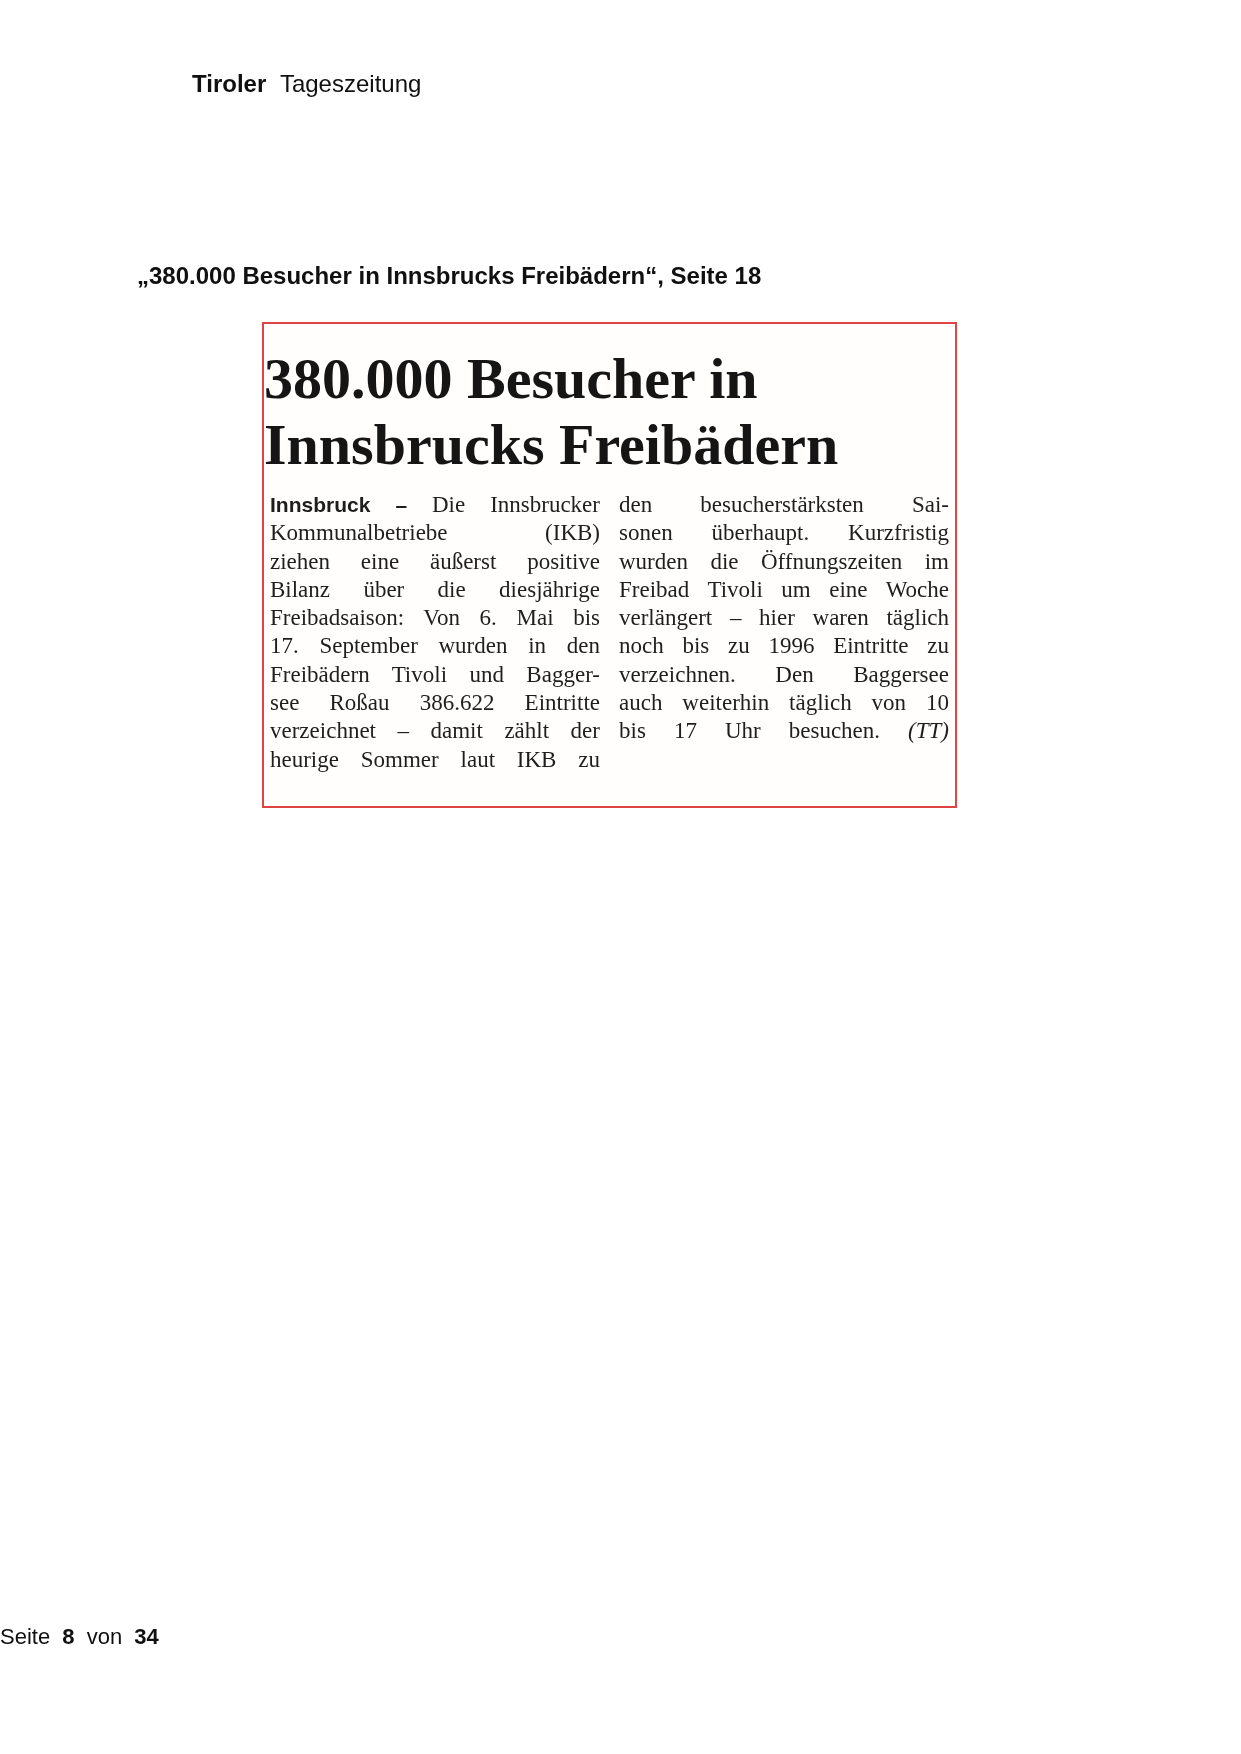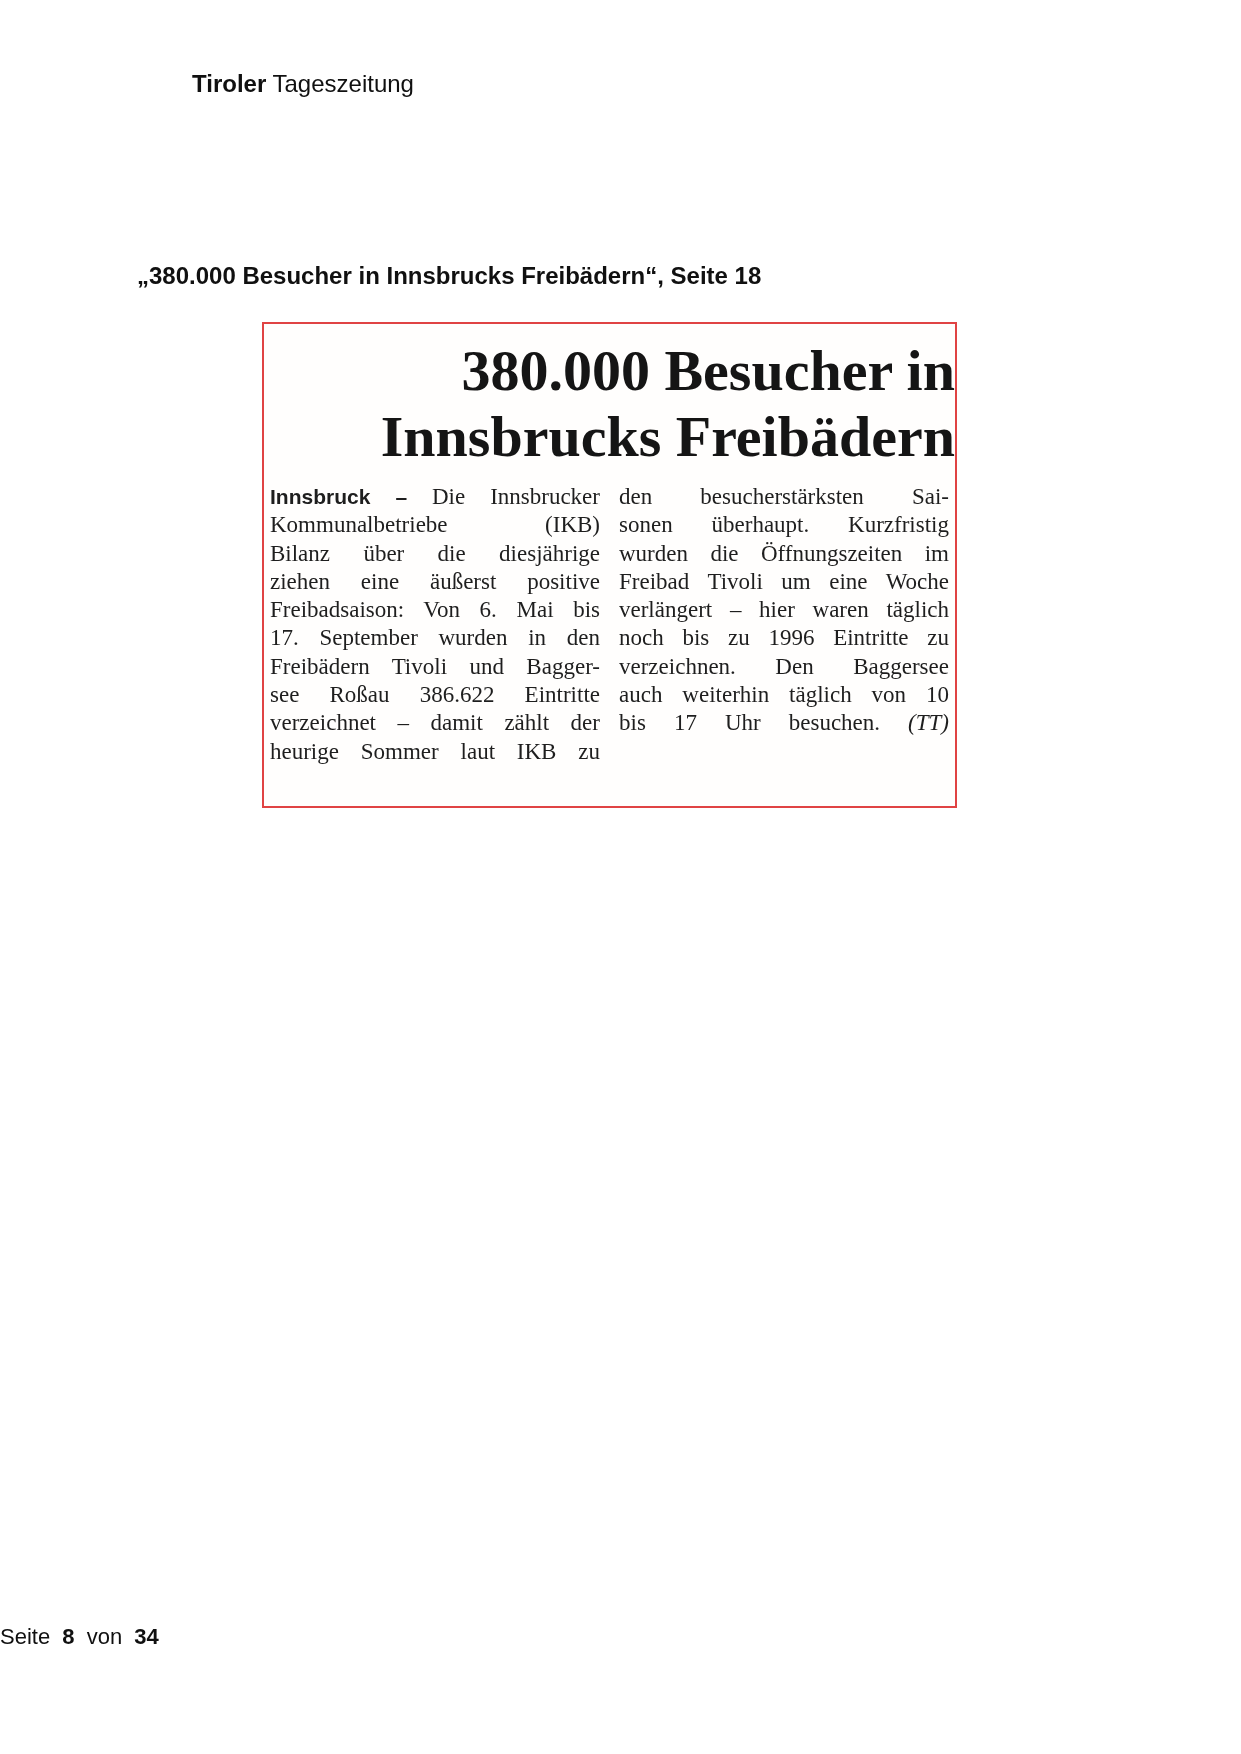--- a/index.html
+++ b/index.html
@@ -5,30 +5,30 @@
   :root{ --frame:#e04343; }
   html,body{margin:0;padding:0;}
   body{
     width:1241px;height:1754px;position:relative;background:#ffffff;
     font-family:"Liberation Sans",sans-serif;color:#111;overflow:hidden;
   }
   .page{position:absolute;inset:0;background:#ffffff;}
 
   .header{position:absolute;left:148px;top:70px;font-size:24px;color:#101010;white-space:nowrap;}
   .header .b{font-weight:bold;margin-left:44px;}
-  .header span + span{}
+  .header span + span{margin-left:7px;}
 
   .refline{position:absolute;left:137px;top:262px;font-size:24px;font-weight:bold;color:#101010;white-space:nowrap;}
 
   .clip{
     position:absolute;left:262px;top:322px;width:695px;height:486px;
     box-sizing:border-box;border:2px solid var(--frame);background:#fffefd;
   }
   .clip-head{
-    margin-top:14px;text-align:right;
+    margin-top:22px;text-align:left;
     font-family:"Liberation Serif","DejaVu Serif",serif;font-weight:bold;
     font-size:58px;line-height:66px;color:#151515;
   }
   .cols{display:flex;gap:19px;padding:13px 5px 0 6px;}
   .col{
     width:330px;flex:0 0 330px;
     font-family:"Liberation Serif","DejaVu Serif",serif;
     font-size:23px;line-height:28.3px;color:#1e1e1e;
   }
   .bl{text-align:justify;text-align-last:justify;white-space:normal;}
@@ -57,22 +57,22 @@
   <div class="clip">
     <div class="clip-head">
       <div>380.000 Besucher in</div>
       <div>Innsbrucks Freibädern</div>
     </div>
 
     <div class="cols">
       <div class="col">
         <div class="bl"><span class="dateline">Innsbruck –</span> <span>Die Innsbrucker</span></div>
         <div class="bl">Kommunalbetriebe (IKB)</div>
+        <div class="bl">ziehen eine äußerst positive</div>
         <div class="bl">Bilanz über die diesjährige</div>
-        <div class="bl">ziehen eine äußerst positive</div>
         <div class="bl">Freibadsaison: Von 6. Mai bis</div>
         <div class="bl">17. September wurden in den</div>
         <div class="bl">Freibädern Tivoli und Bagger-</div>
         <div class="bl">see Roßau 386.622 Eintritte</div>
         <div class="bl">verzeichnet – damit zählt der</div>
         <div class="bl">heurige Sommer laut IKB zu</div>
       </div>
       <div class="col">
         <div class="bl">den besucherstärksten Sai-</div>
         <div class="bl">sonen überhaupt. Kurzfristig</div>

